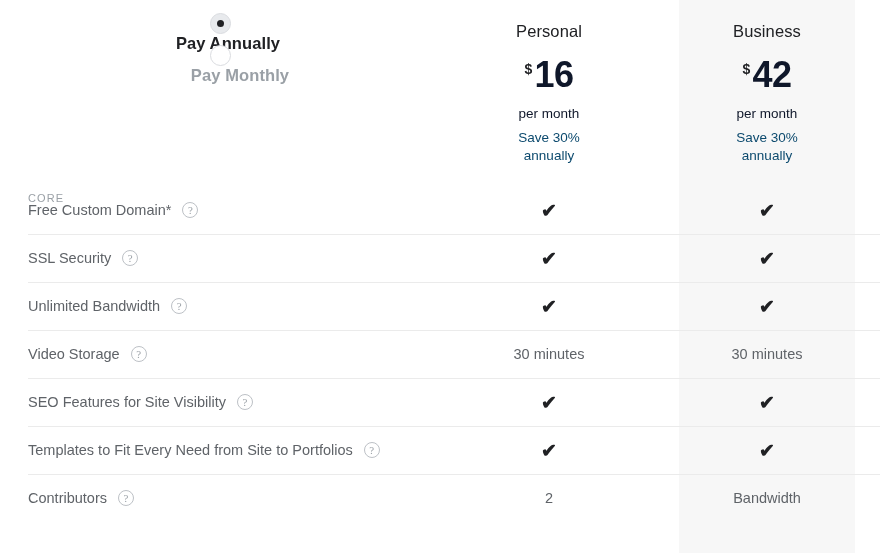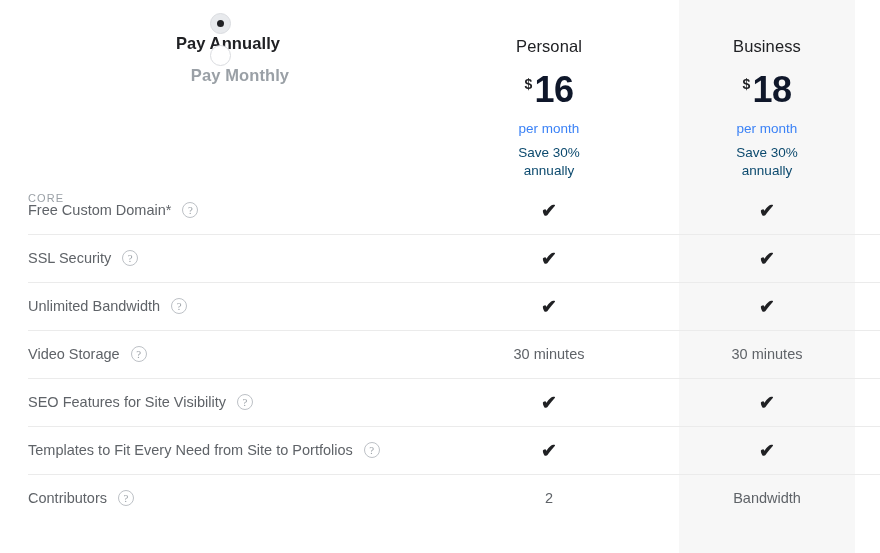--- a/index.html
+++ b/index.html
@@ -93,21 +93,21 @@
     letter-spacing: 0.1px;
   }
   .toggle-option.inactive .toggle-label {
     color: #9aa0a6;
     margin-left: 24px;
   }
 
   
   .plan-head {
     position: absolute;
-    top: 15px;
+    top: 0;
     width: 176px;
     text-align: center;
     padding-top: 22px;
   }
   .plan-head.personal { left: 461px; }
   .plan-head.business { left: 679px; }
 
   .plan-name {
     font-size: 16.5px;
     color: #202124;
@@ -129,21 +129,21 @@
     margin-right: 2px;
   }
   .amount {
     font-size: 36px;
     font-weight: bold;
     color: #0f172a;
     letter-spacing: -0.5px;
   }
   .per-month {
     font-size: 13.5px;
-    color: #3b82f6;
+    color: #0f172a;
     margin-bottom: 8px;
   }
   .save-note {
     font-size: 13.5px;
     color: #0c4a6e;
     line-height: 1.35;
     cursor: pointer;
   }
 
   
@@ -251,21 +251,21 @@
         <div class="save-note">
           <div>Save 30%</div>
           <div>annually</div>
         </div>
       </div>
 
       <div class="plan-head business">
         <div class="plan-name">Business</div>
         <div class="plan-price">
           <span class="currency">$</span>
-          <span class="amount">18</span>
+          <span class="amount">42</span>
         </div>
         <div class="per-month">per month</div>
         <div class="save-note">
           <div>Save 30%</div>
           <div>annually</div>
         </div>
       </div>
 
       <div class="section-label">CORE</div>
     </div>

